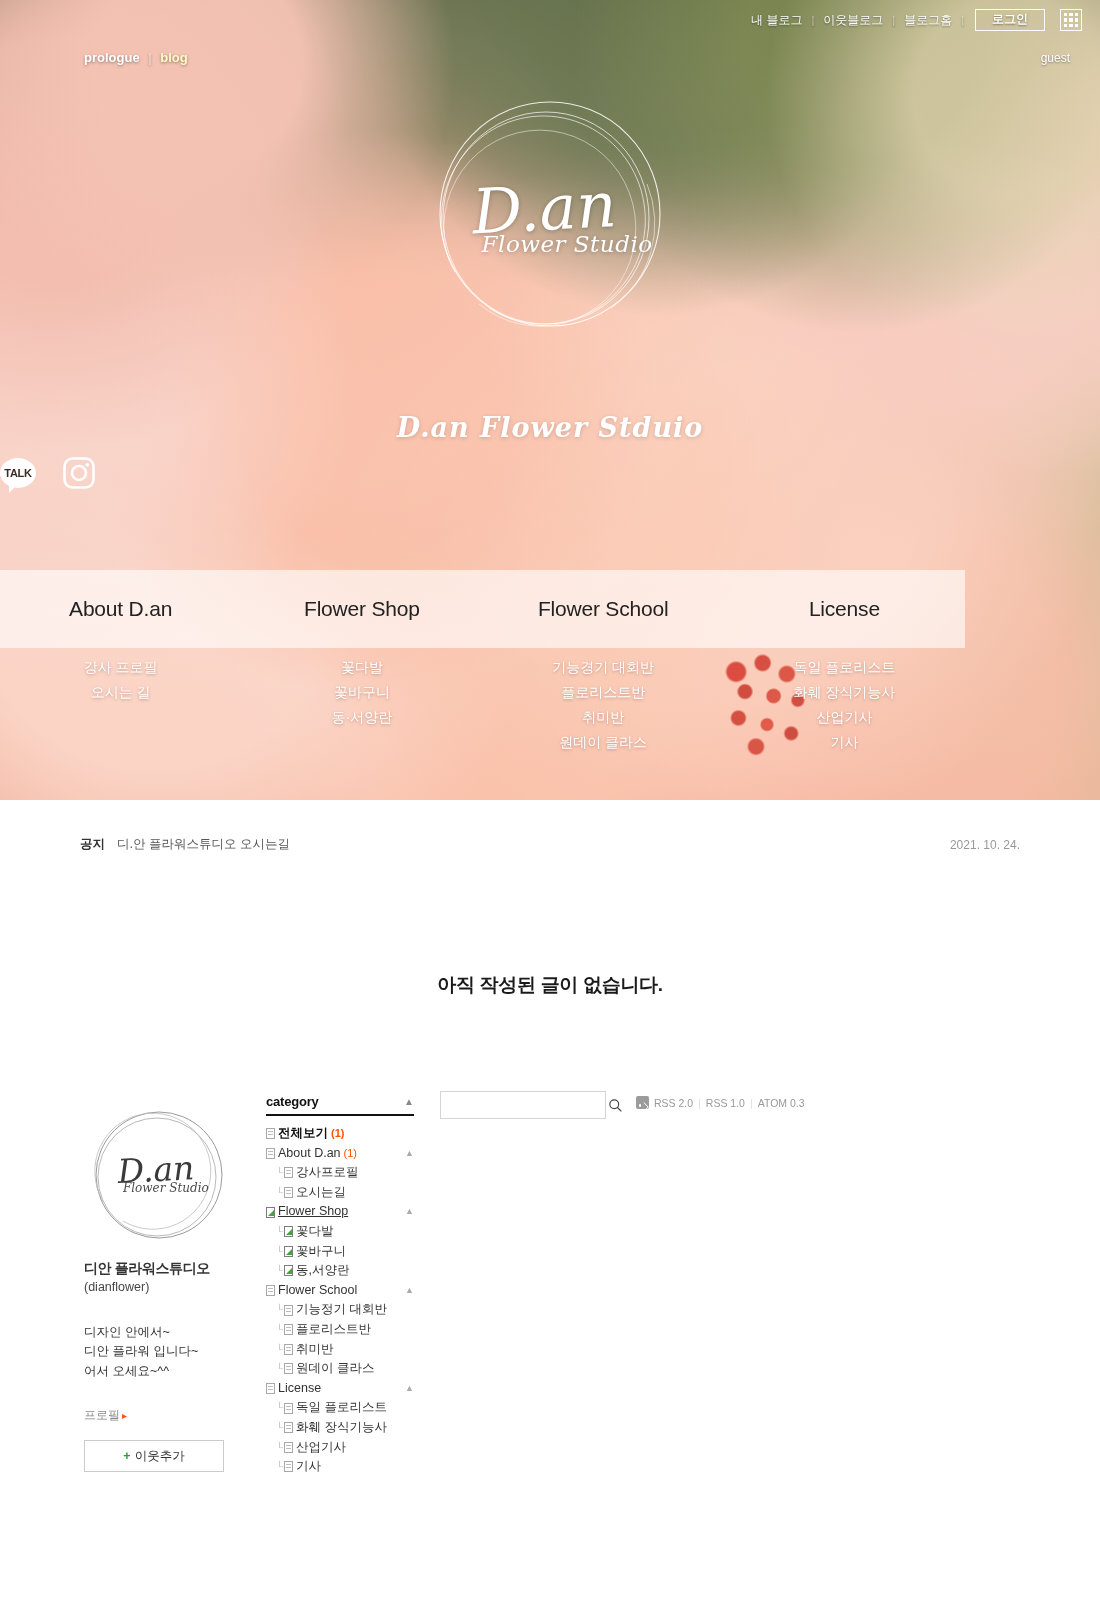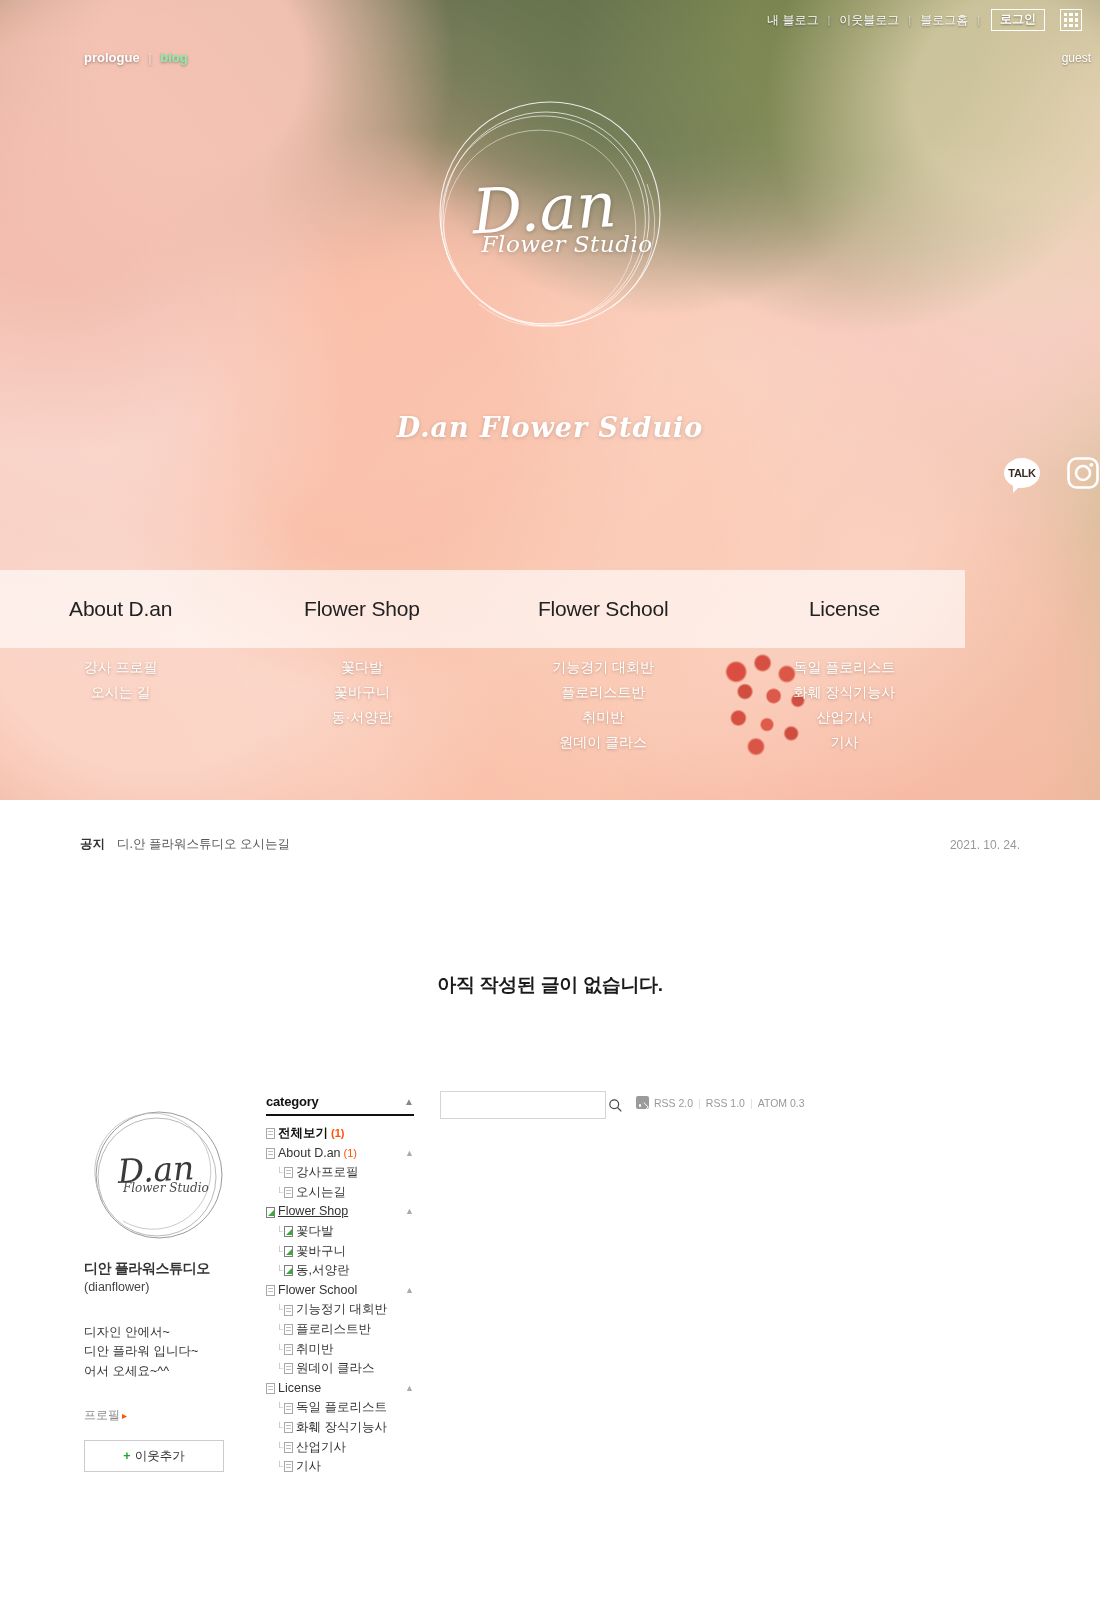--- a/index.html
+++ b/index.html
@@ -78,51 +78,51 @@
     padding: 9px 18px 0 0;
     font-size: 12px;
     color: #ffffff;
     z-index: 8;
     text-shadow: 0 1px 2px rgba(0,0,0,.45);
   }
   .gnb a { color: #fff; text-decoration: none; }
   .gnb .sep { color: rgba(255,255,255,.55); font-size: 11px; }
   .gnb .login-btn {
     border: 1px solid #fff;
-    padding: 2px 8px 3px;
+    padding: 2px 16px 3px;
     font-size: 12px; font-weight: bold;
     line-height: 1.2;
     margin-left: 2px;
   }
   .gnb .grid-btn {
     width: 22px; height: 22px;
     border: 1px solid #fff;
     display: grid;
     grid-template-columns: repeat(3, 1fr);
     grid-template-rows: repeat(3, 1fr);
     gap: 2px;
     padding: 3px;
     margin-left: 6px;
   }
   .gnb .grid-btn i { background: #fff; display: block; }
   .guest-label {
-    position: absolute; top: 51px; right: 9px;
+    position: absolute; top: 51px; right: 30px;
     font-size: 12px; color: #ffffff; z-index: 8;
     text-shadow: 0 1px 2px rgba(0,0,0,.4);
   }
 
   .prologue-blog {
     position: absolute; top: 50px; left: 84px;
     font-size: 13px; font-weight: bold; z-index: 8;
     text-shadow: 0 1px 3px rgba(0,0,0,.4);
   }
   .prologue-blog a { text-decoration: none; }
   .pb-prologue { color: #ffffff; }
   .pb-sep { color: rgba(255,255,255,.6); margin: 0 5px; font-weight: normal; }
-  .pb-blog { color: #86efac; }
+  .pb-blog { color: #fef9c3; }
 
   
   .logo-wrap {
     position: absolute; left: 50%; top: 92px;
     transform: translateX(-50%);
     width: 270px; height: 250px; z-index: 6;
   }
   .logo-wrap svg { width: 100%; height: 100%; display: block; }
   .logo-dan {
     position: absolute; left: 50%; top: 50%;
@@ -153,21 +153,21 @@
     font-family: "DejaVu Serif", serif;
     font-style: italic; font-weight: bold;
     font-size: 27px;
     color: #ffffff;
     letter-spacing: 1px;
     z-index: 6;
     text-shadow: 0 1px 4px rgba(0,0,0,.18);
   }
   .sns-row {
     position: absolute; left: 0; right: 0; top: 456px;
-    display: flex; justify-content: flex-end; align-items: center; gap: 26px;
+    display: flex; justify-content: flex-start; align-items: center; gap: 26px;
     z-index: 6;
   }
   .sns-talk {
     width: 36px; height: 30px;
     border-radius: 50%;
     background: #ffffff;
     position: relative;
     display: flex; align-items: center; justify-content: center;
     font-size: 11px; font-weight: bold; color: #3b2b24;
     letter-spacing: -.3px;

